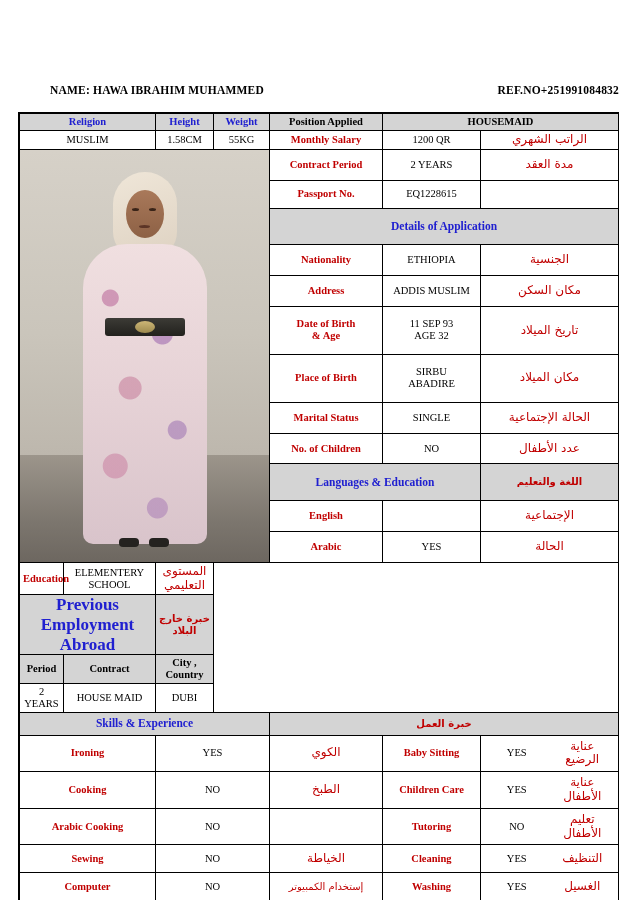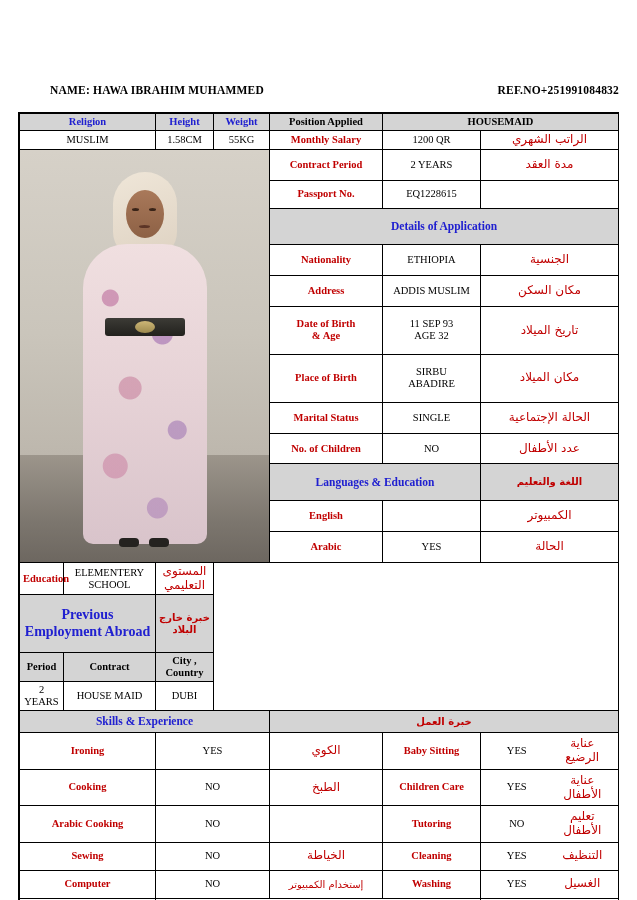--- a/index.html
+++ b/index.html
@@ -316,40 +316,40 @@
       </tr>
 
       <tr>
         <td class="shade blue" colspan="2" style="font-size:11.5px;padding:4px 15px">Languages &amp; Education</td>
         <td class="shade ar-b">اللغة والتعليم</td>
       </tr>
 
       <tr>
         <td class="red">English</td>
         <td></td>
-        <td class="ar">الكمبيوتر</td>
+        <td class="ar">الإجتماعية</td>
       </tr>
 
       <tr>
         <td class="red">Arabic</td>
         <td>YES</td>
         <td class="ar">الحالة</td>
       </tr>
 
       <tr>
         <td class="red">Education</td>
         <td>
           <div>ELEMENTERY</div>
           <div>SCHOOL</div>
         </td>
         <td class="ar">المستوى التعليمي</td>
       </tr>
 
       <tr>
-        <td class="shade blue" colspan="2" style="font-size:14px;padding:12px 3px">Previous Employment Abroad</td>
+        <td class="shade blue" colspan="2" style="font-size:17px;padding:0 3px">Previous Employment Abroad</td>
         <td class="shade ar-b">خبرة خارج البلاد</td>
       </tr>
 
       <tr>
         <td class="shade" style="font-weight:bold">Period</td>
         <td class="shade" style="font-weight:bold">Contract</td>
         <td class="shade" style="font-weight:bold">City  ,   Country</td>
       </tr>
 
       <tr>

